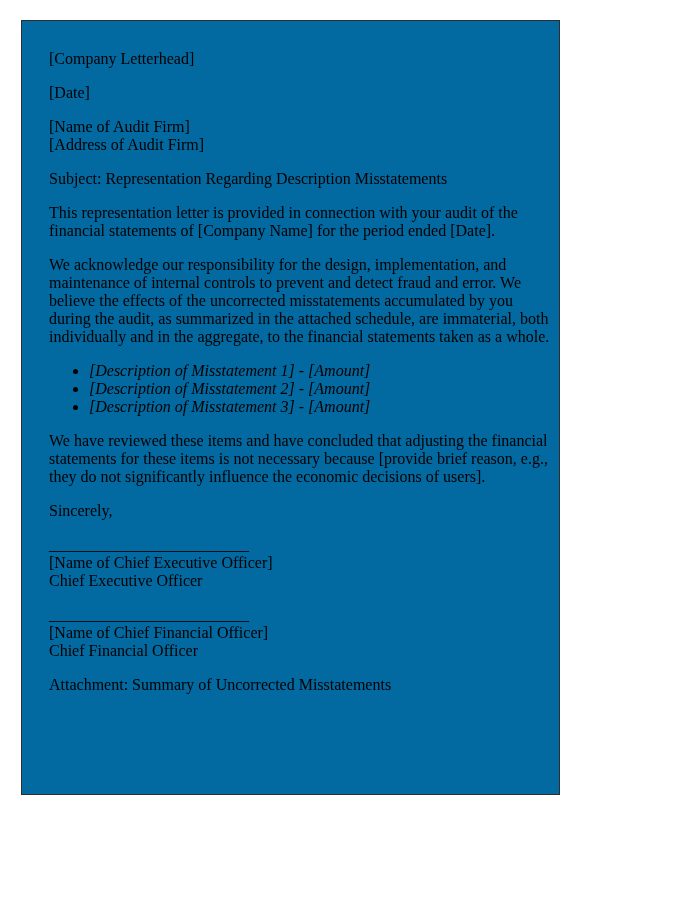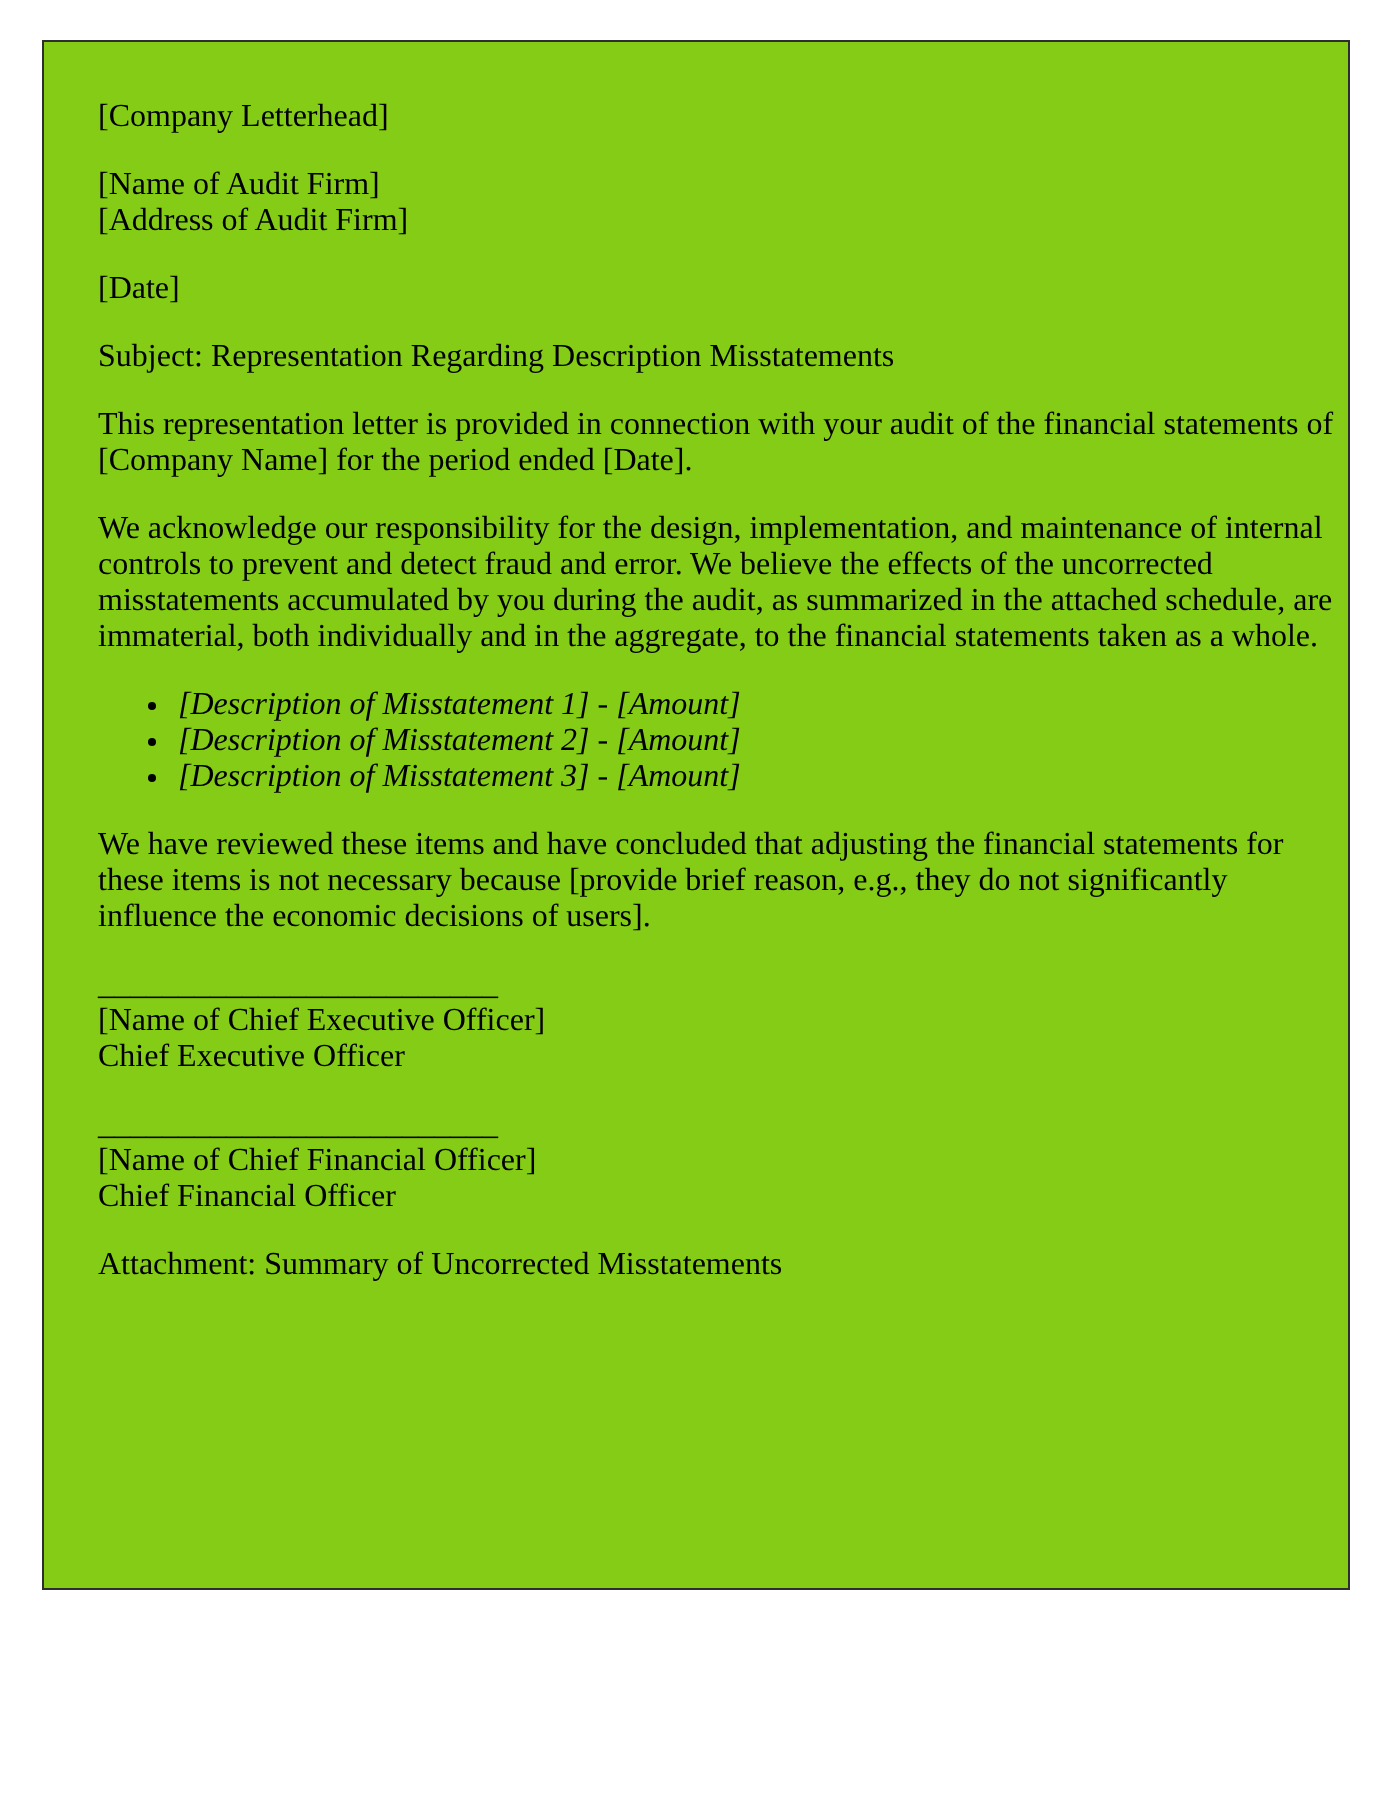--- a/index.html
+++ b/index.html
@@ -13,26 +13,26 @@
     position: relative;
     font-family: "Liberation Serif", "DejaVu Serif", serif;
     font-size: 16px;
     color: #000000;
     line-height: normal;
   }
   .letter {
     position: absolute;
     left: 21px;
     top: 20px;
-    width: 654px;
+    width: 539px;
     height: 775px;
     box-sizing: border-box;
     border: 1.5px solid #2e2e2e;
     padding: 13px 2px 20px 27px;
-    background: #84cc16;
+    background: #0369a1;
     overflow: hidden;
   }
   .letter p {
     margin: 16px 0;
   }
   .letter ul {
     margin: 16px 0;
     padding-left: 40px;
   }
   .letter li {
@@ -47,43 +47,44 @@
     white-space: pre;
   }
 </style>
 </head>
 <body>
 
 <div class="letter">
 
   <p>[Company Letterhead]</p>
 
+  <p>[Date]</p>
+
   <p>
     <span class="line">[Name of Audit Firm]</span>
     <span class="line">[Address of Audit Firm]</span>
   </p>
-
-  <p>[Date]</p>
 
   <p>Subject: Representation Regarding Description Misstatements</p>
 
 
   <p>This representation letter is provided in connection with your audit of the financial statements of [Company Name] for the period ended [Date].</p>
 
   <p>We acknowledge our responsibility for the design, implementation, and maintenance of internal controls to prevent and detect fraud and error. We believe the effects of the uncorrected misstatements accumulated by you during the audit, as summarized in the attached schedule, are immaterial, both individually and in the aggregate, to the financial statements taken as a whole.</p>
 
 
   <ul>
     <li>[Description of Misstatement 1] - [Amount]</li>
     <li>[Description of Misstatement 2] - [Amount]</li>
     <li>[Description of Misstatement 3] - [Amount]</li>
   </ul>
 
   <p>We have reviewed these items and have concluded that adjusting the financial statements for these items is not necessary because [provide brief reason, e.g., they do not significantly influence the economic decisions of users].</p>
 
+  <p>Sincerely,</p>
 
   <p>
     <span class="line sig-rule">_________________________</span>
     <span class="line">[Name of Chief Executive Officer]</span>
     <span class="line">Chief Executive Officer</span>
   </p>
 
   <p>
     <span class="line sig-rule">_________________________</span>
     <span class="line">[Name of Chief Financial Officer]</span>

